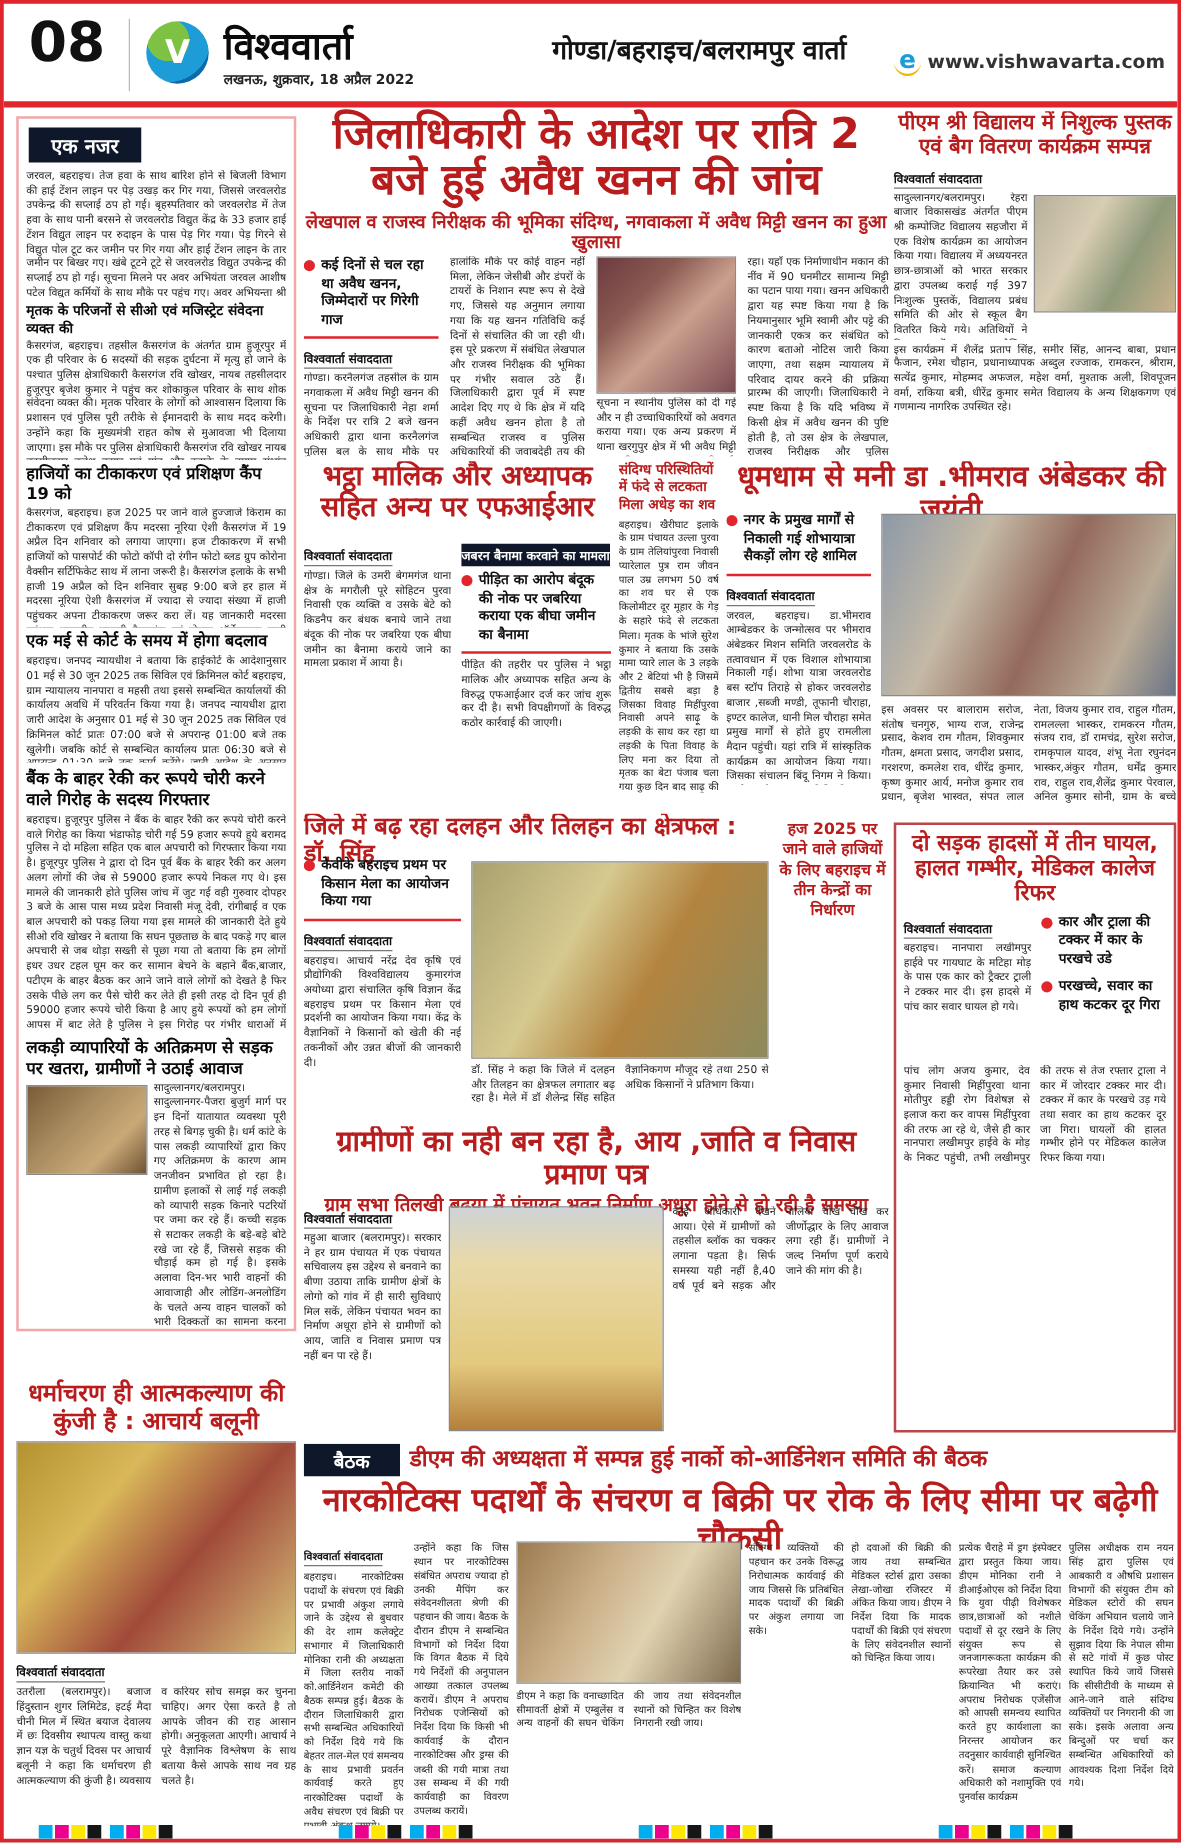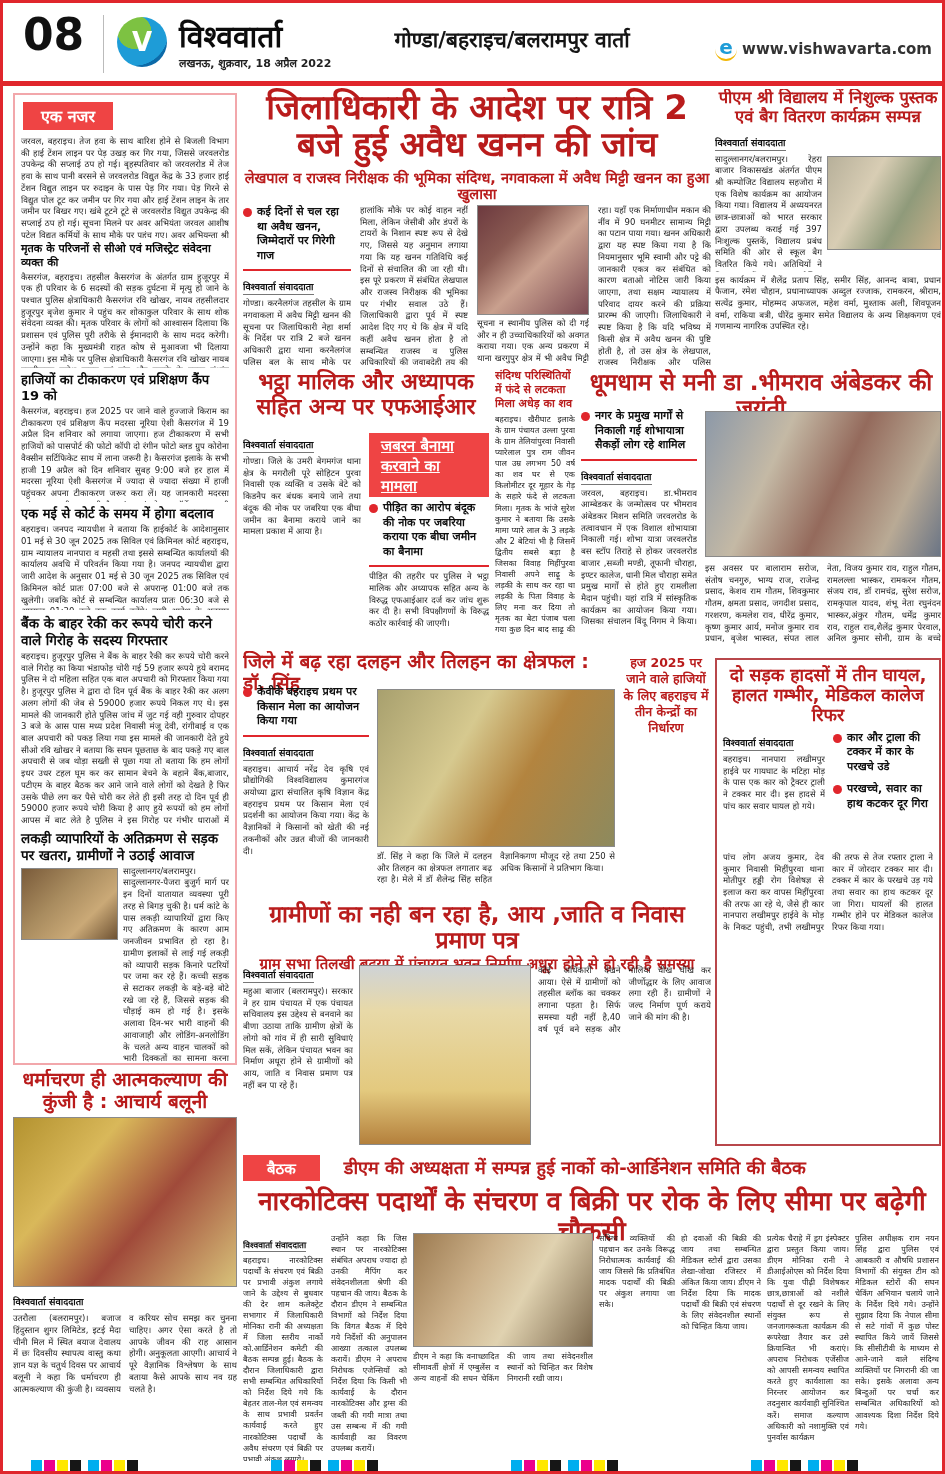--- a/index.html
+++ b/index.html
@@ -8,21 +8,21 @@
         font-family:"DejaVu Sans","Liberation Sans",sans-serif;color:#111;}
   .abs{position:absolute;box-sizing:border-box;}
   .hl{font-weight:700;color:#b91c1c;line-height:1.14;}
   .ctr{text-align:center;}
   .bt{font-size:8.5px;line-height:1.38;text-align:justify;color:#1d1d1d;overflow:hidden;}
   .by{font-size:9.5px;font-weight:700;color:#101010;border-bottom:1px solid #777;
       display:inline-block;padding-bottom:1px;margin:3px 0 3px 0;}
   .bull{display:flex;gap:5px;font-weight:700;font-size:11px;line-height:1.32;color:#101010;text-align:left;}
   .dot{width:9px;height:9px;border-radius:50%;background:#e0262c;flex:0 0 auto;margin-top:3px;}
   .redline{border-bottom:2px solid #e0262c;padding-bottom:6px;margin-bottom:4px;}
-  .badge{background:#ef4444;color:#fff;font-weight:700;display:inline-block;}
+  .badge{background:#0f172a;color:#fff;font-weight:700;display:inline-block;}
   .photo{border:1px solid #8a8a8a;}
   .ph-portrait{background:linear-gradient(135deg,#6d3a3f 0%,#8a5a52 30%,#c9a08e 55%,#7c4a52 100%);}
   .ph-group{background:linear-gradient(120deg,#b7b09a 0%,#d8cdb4 35%,#8f9a7a 65%,#c9b18b 100%);}
   .ph-crowd{background:linear-gradient(115deg,#8d99a8 0%,#c4b9a5 30%,#946a5c 55%,#b9aa95 80%,#6b7585 100%);}
   .ph-fair{background:linear-gradient(120deg,#a8a06e 0%,#d6c98f 35%,#b3843f 60%,#8d8a5e 100%);}
   .ph-building{background:linear-gradient(180deg,#cfd3d6 0%,#e8d9a8 25%,#e3c97e 70%,#b4803c 100%);}
   .ph-logs{background:linear-gradient(135deg,#7a5b3a 0%,#a98c5f 40%,#caa977 70%,#6e5233 100%);}
   .ph-meeting{background:linear-gradient(120deg,#9c7a50 0%,#cbb089 35%,#e0d2b0 60%,#7e6a4e 100%);}
   .ph-ceremony{background:linear-gradient(130deg,#b3922f 0%,#d9b85a 30%,#a04a3a 60%,#d8c27a 100%);}
   .enh{font-size:11px;font-weight:700;line-height:1.25;margin:2px 0;color:#0b0b0b;}
@@ -36,21 +36,21 @@
 <div class="page">
 
   <div class="abs" style="left:14px;top:8px;right:8px;height:68px;">
     <div class="abs" style="left:6px;top:2px;font-size:44px;font-weight:700;line-height:1;">08</div>
     <div class="abs vline" style="left:86px;top:4px;height:58px;"></div>
     <div class="abs" style="left:100px;top:6px;width:50px;height:50px;border-radius:50%;
                 background:radial-gradient(circle at 35% 30%,#7dc242 0 35%,#1e9cd7 36% 70%,#0c6aa8 71% 100%);
                 color:#fff;font-weight:700;font-size:26px;text-align:center;line-height:50px;">V</div>
     <div class="abs" style="left:162px;top:4px;font-size:30px;font-weight:700;color:#0b0b0b;">विश्ववार्ता</div>
     <div class="abs" style="left:162px;top:44px;font-size:11px;font-weight:700;color:#222;">लखनऊ,    शुक्रवार, 18 अप्रैल 2022</div>
-    <div class="abs ctr" style="left:330px;top:14px;width:330px;font-size:21px;font-weight:700;color:#141414;">गोण्डा/बहराइच/बलरामपुर वार्ता</div>
+    <div class="abs ctr" style="left:330px;top:14px;width:330px;font-size:21px;font-weight:700;color:#141414;text-align:right;">गोण्डा/बहराइच/बलरामपुर वार्ता</div>
     <div class="abs" style="right:2px;top:26px;">
       <span style="display:inline-block;width:22px;height:22px;border-radius:50%;vertical-align:middle;
                    color:#1e9cd7;font-weight:700;font-size:20px;line-height:20px;text-align:center;
                    border-bottom:2px solid #f2b705;">e</span>
       <span style="font-size:15px;font-weight:700;color:#333;vertical-align:middle;">www.vishwavarta.com</span>
     </div>
   </div>
   <div class="abs" style="left:0;top:78px;right:0;height:5px;background:#e0262c;"></div>
 
   <div class="abs" style="left:10px;top:90px;width:224px;height:972px;border:2px solid #f2a7ab;padding:5px 6px;overflow:hidden;">
@@ -76,21 +76,21 @@
       <div class="bt" style="height:174px;">बहराइच। हुजूरपुर पुलिस ने बैंक के बाहर रैकी कर रूपये चोरी करने वाले गिरोह का किया भंडाफोड़ चोरी गई 59 हजार रूपये हुये बरामद पुलिस ने दो महिला सहित एक बाल अपचारी को गिरफ्तार किया गया है। हुजूरपुर पुलिस ने द्वारा दो दिन पूर्व बैंक के बाहर रैकी कर अलग अलग लोगों की जेब से 59000 हजार रूपये निकल गए थे। इस मामले की जानकारी होते पुलिस जांच में जुट गई वही गुरुवार दोपहर 3 बजे के आस पास मध्य प्रदेश निवासी मंजू देवी, रांगीबाई व एक बाल अपचारी को पकड़ लिया गया इस मामले की जानकारी देते हुये सीओ रवि खोखर ने बताया कि सघन पूछताछ के बाद पकड़े गए बाल अपचारी से जब थोड़ा सख्ती से पूछा गया तो बताया कि हम लोगों इधर उधर टहल घूम कर कर सामान बेचने के बहाने बैंक,बाजार, पटीएम के बाहर बैठक कर आने जाने वाले लोगों को देखते है फिर उसके पीछे लग कर पैसे चोरी कर लेते ही इसी तरह दो दिन पूर्व ही 59000 हजार रूपये चोरी किया है आए हुये रूपयों को हम लोगों आपस में बाट लेते है पुलिस ने इस गिरोह पर गंभीर धाराओं में मुकदमा दर्ज करते हुये न्यायालय रवाना किया गया है गिरफ्तार करने गई टीम में उपनिरीक्षक वीर बहादुर, हेमंत सिंह शोख खा अन्य पुलिस कर्मी शामिल रहे।</div>
     </div>
     <div style="margin-top:5px;">
       <div class="enh" style="font-size:13.5px;">लकड़ी व्यापारियों के अतिक्रमण से सड़क पर खतरा, ग्रामीणों ने उठाई आवाज</div>
       <div class="photo ph-logs" style="float:left;width:95px;height:70px;margin:2px 5px 2px 0;"></div>
       <div class="bt" style="height:212px;">सादुल्लानगर/बलरामपुर। सादुल्लानगर-पैजरा बुजुर्ग मार्ग पर इन दिनों यातायात व्यवस्था पूरी तरह से बिगड़ चुकी है। धर्म कांटे के पास लकड़ी व्यापारियों द्वारा किए गए अतिक्रमण के कारण आम जनजीवन प्रभावित हो रहा है। ग्रामीण इलाकों से लाई गई लकड़ी को व्यापारी सड़क किनारे पटरियों पर जमा कर रहे हैं। कच्ची सड़क से सटाकर लकड़ी के बड़े-बड़े बोटे रखे जा रहे हैं, जिससे सड़क की चौड़ाई कम हो गई है। इसके अलावा दिन-भर भारी वाहनों की आवाजाही और लोडिंग-अनलोडिंग के चलते अन्य वाहन चालकों को भारी दिक्कतों का सामना करना पड़ रहा है। स्थानीय निवासियों सिद्धाराम,मंगरे,सुकई, नंद किशोर, राधेश्याम,झिंकू, वेद प्रकाश, कमर, नसीम, निर्मलेन्द्र श्रीवास्तव और माजिद बेग ने इस अवैध अतिक्रमण पर नाराजगी जताई है। उन्होंने प्रशासन से मांग की है कि जल्द से जल्द कार्रवाई करते हुए सड़क को अतिक्रमण मुक्त किया जाए, ताकि आम लोगों को राहत मिल सके और सड़क हादसों की संभावना कम हो। उपजिलाधिकारी उतरौला राजेंद्र प्रसाद ने बताया जांच कर अतिक्रमण मुक्त कराया जाएगा।</div>
     </div>
   </div>
 
   <div class="abs" style="left:10px;top:1066px;width:224px;height:396px;overflow:hidden;">
-    <div class="hl ctr" style="font-size:19px;">धर्माचरण ही आत्मकल्याण की कुंजी है : आचार्य बलूनी</div>
+    <div class="hl ctr" style="font-size:19px;margin-top:36px;">धर्माचरण ही आत्मकल्याण की कुंजी है : आचार्य बलूनी</div>
     <div class="photo ph-ceremony" style="width:222px;height:168px;margin:5px 0 3px 0;"></div>
     <div class="by">विश्ववार्ता संवाददाता</div>
     <div class="bt" style="column-count:2;column-gap:8px;height:150px;">उतरौला (बलरामपुर)। बजाज हिंदुस्तान शुगर लिमिटेड, इटई मैदा चीनी मिल में स्थित बयाज देवालय में छः दिवसीय स्थापत्य वास्तु कथा ज्ञान यज्ञ के चतुर्थ दिवस पर आचार्य बलूनी ने कहा कि धर्माचरण ही आत्मकल्याण की कुंजी है। व्यवसाय व करियर सोच समझ कर चुनना चाहिए। अगर ऐसा करते है तो आपके जीवन की राह आसान होगी। अनुकूलता आएगी। आचार्य ने पूरे वैज्ञानिक विश्लेषण के साथ बताया कैसे आपके साथ नव ग्रह चलते है।</div>
   </div>
 
   <div class="abs" style="left:240px;top:86px;width:468px;height:112px;">
     <div class="hl ctr" style="font-size:34px;line-height:1.1;">जिलाधिकारी के आदेश पर रात्रि 2 बजे हुई अवैध खनन की जांच</div>
     <div class="hl ctr" style="font-size:14.5px;margin-top:6px;">लेखपाल व राजस्व निरीक्षक की भूमिका संदिग्ध, नगवाकला में अवैध मिट्टी खनन का हुआ खुलासा</div>
   </div>
 
@@ -121,21 +121,21 @@
     <div class="bt" style="height:86px;margin-top:3px;">इस कार्यक्रम में शैलेंद्र प्रताप सिंह, समीर सिंह, आनन्द बाबा, प्रधान फैजान, रमेश चौहान, प्रधानाध्यापक अब्दुल रज्जाक, रामकरन, श्रीराम, सत्येंद्र कुमार, मोहम्मद अफजल, महेश वर्मा, मुश्ताक अली, शिवपूजन वर्मा, राकिया बत्री, धीरेंद्र कुमार समेत विद्यालय के अन्य शिक्षकगण एवं गणमान्य नागरिक उपस्थित रहे।</div>
   </div>
 
   <div class="abs" style="left:240px;top:366px;width:246px;height:278px;overflow:hidden;">
     <div class="hl ctr" style="font-size:22px;">भट्ठा मालिक और अध्यापक सहित अन्य पर एफआईआर</div>
     <div class="abs" style="left:0;top:64px;width:118px;bottom:0;overflow:hidden;">
       <div class="by">विश्ववार्ता संवाददाता</div>
       <div class="bt" style="height:180px;">गोण्डा। जिले के उमरी बेगमगंज थाना क्षेत्र के मगरौली पूरे सोहिटन पुरवा निवासी एक व्यक्ति व उसके बेटे को किडनैप कर बंधक बनाये जाने तथा बंदूक की नोक पर जबरिया एक बीघा जमीन का बैनामा कराये जाने का मामला प्रकाश में आया है।</div>
     </div>
     <div class="abs" style="left:126px;top:64px;width:120px;bottom:0;overflow:hidden;">
-      <div class="badge" style="font-size:15px;padding:2px 12px;margin-bottom:4px;text-decoration:underline;">जबरन बैनामा करवाने का मामला</div>
+      <div class="badge" style="font-size:10px;padding:2px 0;margin-bottom:4px;">जबरन बैनामा करवाने का मामला</div>
       <div class="bull redline">
         <span class="dot"></span>
         <span>पीड़ित का आरोप बंदूक की नोक पर जबरिया कराया एक बीघा जमीन का बैनामा</span>
       </div>
       <div class="bt" style="height:120px;">पीड़ित की तहरीर पर पुलिस ने भट्ठा मालिक और अध्यापक सहित अन्य के विरुद्ध एफआईआर दर्ज कर जांच शुरू कर दी है। सभी विपक्षीगणों के विरुद्ध कठोर कार्रवाई की जाएगी।</div>
     </div>
   </div>
 
   <div class="abs" style="left:492px;top:366px;width:80px;height:278px;overflow:hidden;">
     <div class="hl" style="font-size:11px;line-height:1.25;">संदिग्ध परिस्थितियों में फंदे से लटकता मिला अधेड़ का शव</div>
@@ -200,21 +200,21 @@
     <div class="hl ctr" style="font-size:15px;margin-top:3px;">ग्राम सभा तिलखी बढ़या में पंचायत भवन निर्माण अधूरा होने से हो रही है समस्या</div>
     <div class="abs" style="left:0;top:62px;width:110px;bottom:0;overflow:hidden;">
       <div class="by">विश्ववार्ता संवाददाता</div>
       <div class="bt" style="height:160px;">महुआ बाजार (बलरामपुर)। सरकार ने हर ग्राम पंचायत में एक पंचायत सचिवालय इस उद्देश्य से बनवाने का बीणा उठाया ताकि ग्रामीण क्षेत्रों के लोगो को गांव में ही सारी सुविधाएं मिल सकें, लेकिन पंचायत भवन का निर्माण अधूरा होने से ग्रामीणों को आय, जाति व निवास प्रमाण पत्र नहीं बन पा रहे हैं।</div>
     </div>
     <div class="photo ph-building abs" style="left:116px;top:64px;width:172px;height:180px;"></div>
     <div class="abs bt" style="left:295px;top:64px;width:173px;height:180px;column-count:2;column-gap:8px;">कोई अधिकारी देखने आया। ऐसे में ग्रामीणों को तहसील ब्लॉक का चक्कर लगाना पड़ता है। सिर्फ समस्या यही नहीं है,40 वर्ष पूर्व बने सड़क और नालिया चीख चीख कर जीर्णोद्धार के लिए आवाज लगा रही हैं। ग्रामीणों ने जल्द निर्माण पूर्ण कराये जाने की मांग की है।</div>
   </div>
 
   <div class="abs" style="left:240px;top:1152px;width:698px;height:306px;overflow:hidden;">
-    <div style="display:flex;align-items:center;gap:24px;">
+    <div style="display:flex;align-items:center;gap:8px;">
       <span class="badge" style="font-size:15px;padding:3px 24px;">बैठक</span>
       <span class="hl" style="font-size:18px;">डीएम की अध्यक्षता में सम्पन्न हुई नार्को को-आर्डिनेशन समिति की बैठक</span>
     </div>
     <div class="hl ctr" style="font-size:26px;margin-top:6px;">नारकोटिक्स पदार्थों के संचरण व बिक्री पर रोक के लिए सीमा पर बढ़ेगी चौकसी</div>
     <div class="abs" style="left:0;top:78px;right:0;bottom:0;">
       <div class="abs" style="left:0;top:0;width:80px;height:228px;overflow:hidden;">
         <div class="by" style="font-size:8.5px;">विश्ववार्ता संवाददाता</div>
         <div class="bt" style="height:206px;font-size:8px;">बहराइच। नारकोटिक्स पदार्थों के संचरण एवं बिक्री पर प्रभावी अंकुश लगाये जाने के उद्देश्य से बुधवार की देर शाम कलेक्ट्रेट सभागार में जिलाधिकारी मोनिका रानी की अध्यक्षता में जिला स्तरीय नार्को को.आर्डिनेशन कमेटी की बैठक सम्पन्न हुई। बैठक के दौरान जिलाधिकारी द्वारा सभी सम्बन्धित अधिकारियों को निर्देश दिये गये कि बेहतर ताल-मेल एवं समन्वय के साथ प्रभावी प्रवर्तन कार्यवाई करते हुए नारकोटिक्स पदार्थों के अवैध संचरण एवं बिक्री पर प्रभावी अंकुश लगाये।</div>
       </div>
       <div class="abs bt" style="left:88px;top:0;width:76px;height:228px;font-size:8px;">उन्होंने कहा कि जिस स्थान पर नारकोटिक्स संबंधित अपराध ज्यादा हो उनकी मैपिंग कर संवेदनशीलता श्रेणी की पहचान की जाय। बैठक के दौरान डीएम ने सम्बन्धित विभागों को निर्देश दिया कि विगत बैठक में दिये गये निर्देशों की अनुपालन आख्या तत्काल उपलब्ध करायें। डीएम ने अपराध निरोधक एजेन्सियों को निर्देश दिया कि किसी भी कार्यवाई के दौरान नारकोटिक्स और ड्रग्स की जब्ती की गयी मात्रा तथा उस सम्बन्ध में की गयी कार्यवाही का विवरण उपलब्ध करायें।</div>

